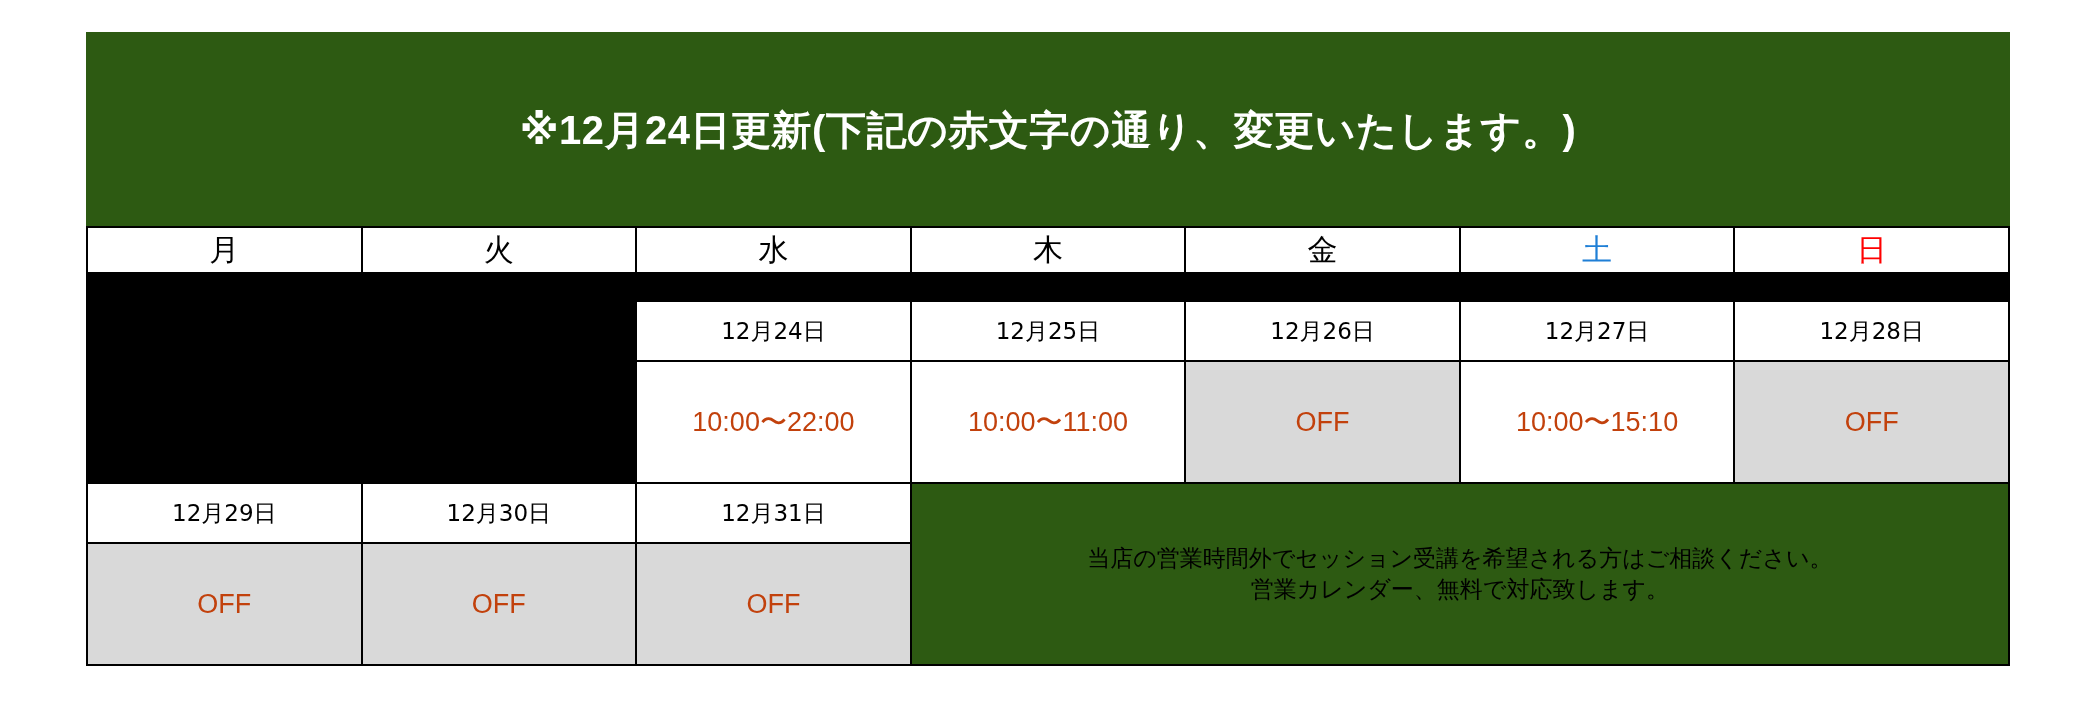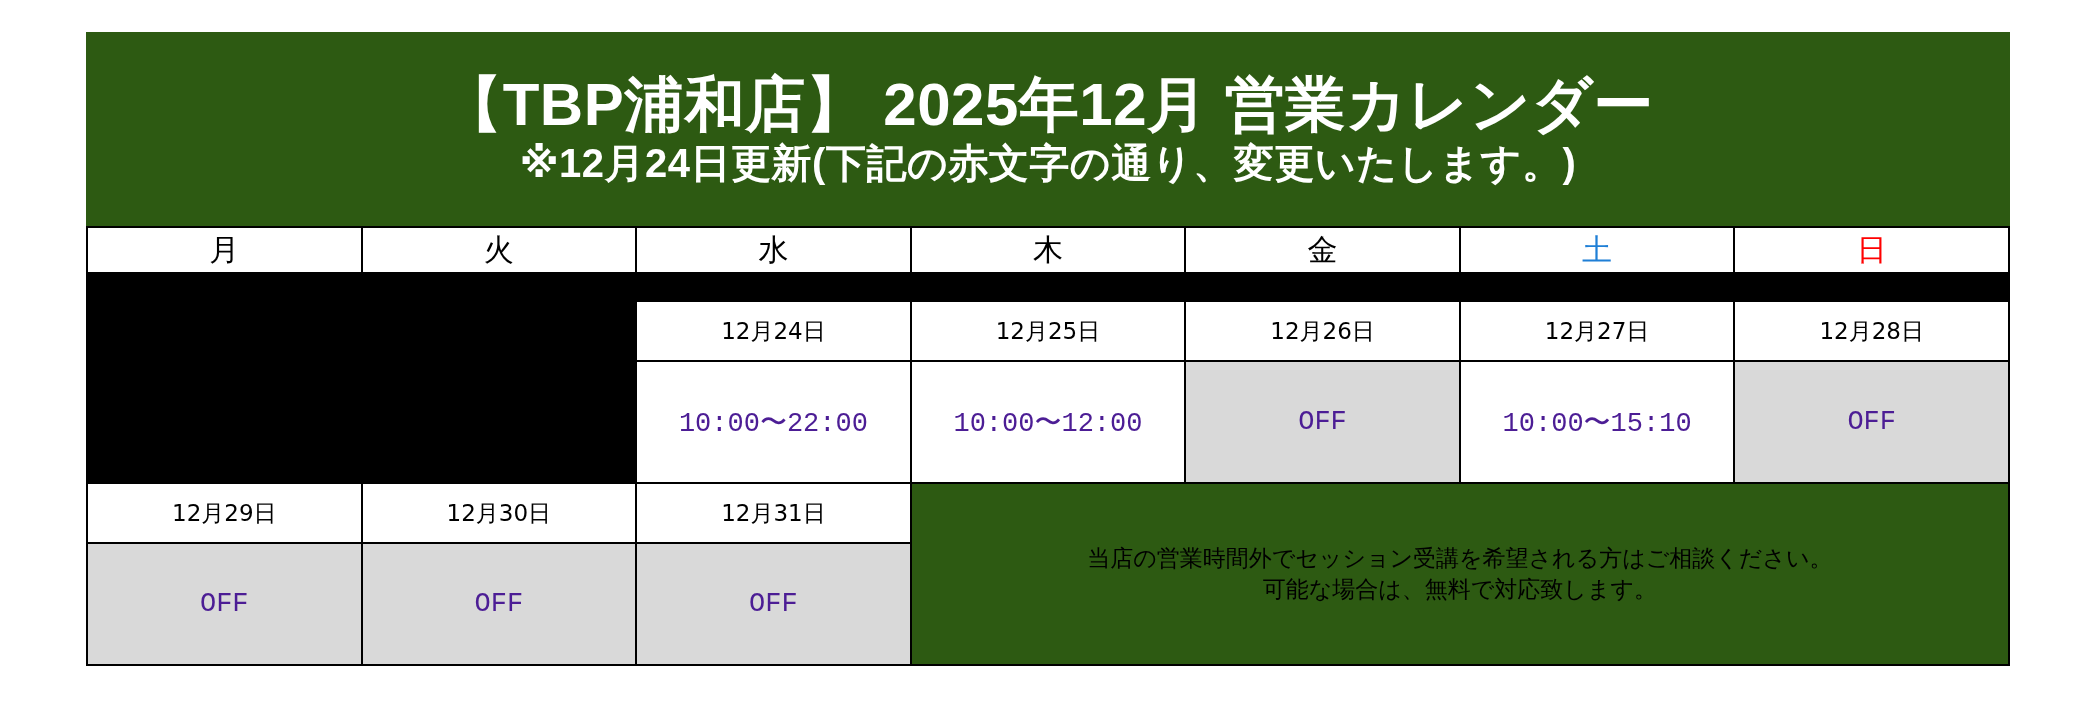--- a/index.html
+++ b/index.html
@@ -90,22 +90,22 @@
     height: 58px;
     font-size: 23px;
     color: #000000;
     font-family: "DejaVu Sans", sans-serif;
   }
 
   
   .hours-row td {
     height: 120px;
     font-size: 27px;
-    color: #4c1d95;
-    font-family: Liberation Mono, monospace;
+    color: #c2410c;
+    font-family: Liberation Sans, sans-serif;
   }
 
   .cell-off {
     background: #D9D9D9 !important;
   }
   .cell-black {
     background: #000000 !important;
     border-top: 0 !important;
   }
 
@@ -120,21 +120,20 @@
     font-family: "DejaVu Sans", sans-serif;
   }
   .note-cell .nl { display: block; white-space: nowrap; }
 </style>
 </head>
 <body>
 
 <div class="page">
 
   <div class="banner">
-    <div class="banner-line banner-line1">【TBP浦和店】 2025年12月 営業カレンダー</div>
     <div class="banner-line banner-line2">※12月24日更新(下記の赤文字の通り、変更いたします。)</div>
   </div>
 
   <table class="cal">
     <colgroup>
       <col style="width:14.2857%">
       <col style="width:14.2857%">
       <col style="width:14.2857%">
       <col style="width:14.2857%">
       <col style="width:14.2857%">
@@ -168,33 +167,33 @@
       <td class="cell-black" rowspan="2"></td>
       <td>12月24日</td>
       <td>12月25日</td>
       <td>12月26日</td>
       <td>12月27日</td>
       <td>12月28日</td>
     </tr>
 
     <tr class="hours-row">
       <td>10:00〜22:00</td>
-      <td>10:00〜12:00</td>
+      <td>10:00〜11:00</td>
       <td class="cell-off">OFF</td>
       <td>10:00〜15:10</td>
       <td class="cell-off">OFF</td>
     </tr>
 
     <tr class="date-row">
       <td>12月29日</td>
       <td>12月30日</td>
       <td>12月31日</td>
       <td class="note-cell" colspan="4" rowspan="2">
         <span class="nl">当店の営業時間外でセッション受講を希望される方はご相談ください。</span>
-        <span class="nl">可能な場合は、無料で対応致します。</span>
+        <span class="nl">営業カレンダー、無料で対応致します。</span>
       </td>
     </tr>
 
     <tr class="hours-row">
       <td class="cell-off">OFF</td>
       <td class="cell-off">OFF</td>
       <td class="cell-off">OFF</td>
     </tr>
   </tbody>
     </table>

